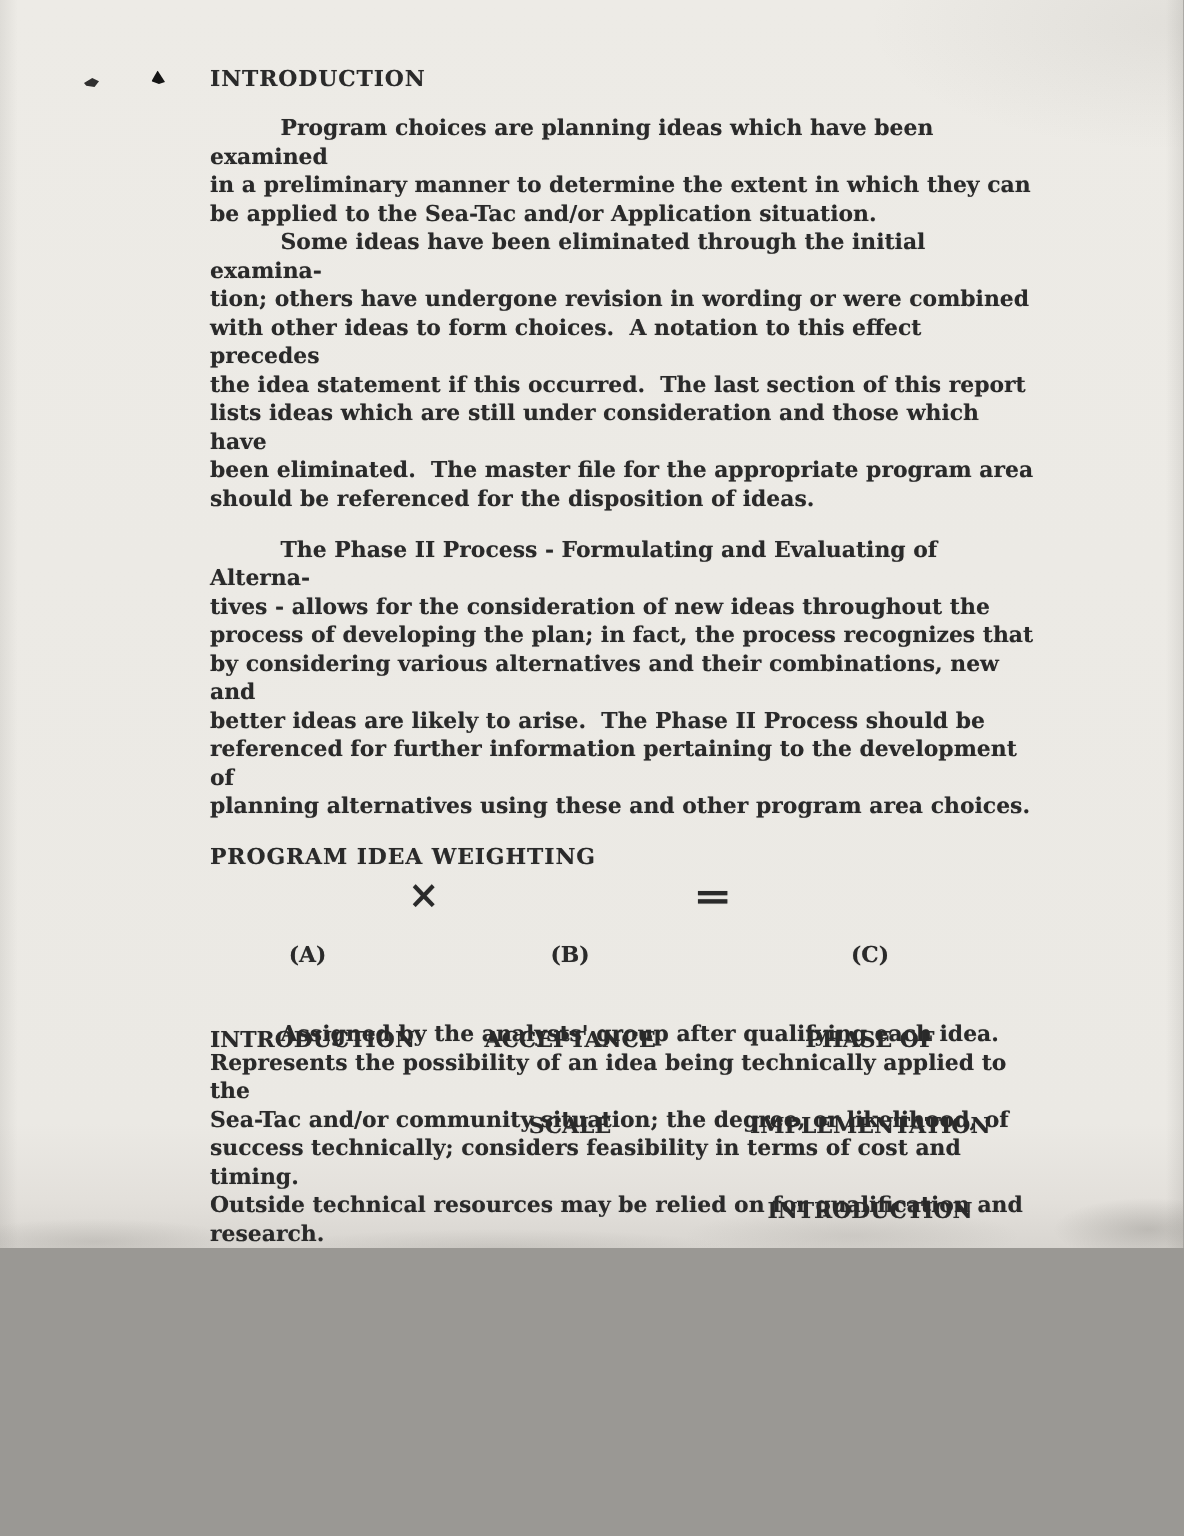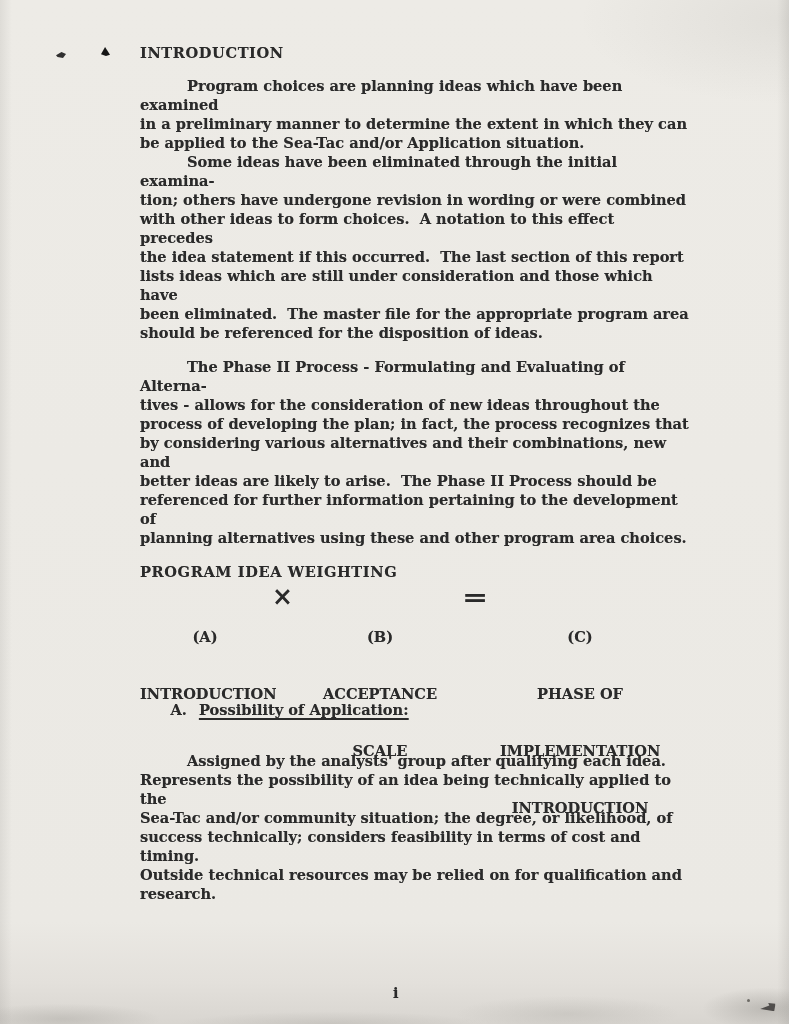--- a/index.html
+++ b/index.html
@@ -1,18 +1,18 @@
 <!DOCTYPE html>
 <html><head>
 <meta charset="utf-8">
 <style>
   html,body { margin:0; padding:0; background:#9a9894; }
   .page {
     position:relative;
-    width:789px; height:1024px;
+    width:789px; height:832px;
     margin:0 auto;
     overflow:hidden;
     color:#2a2a2a;
     font-family:"DejaVu Serif", serif;
     font-weight:700;
     font-size:14.6px;
     line-height:19px;
     background:
       radial-gradient(ellipse 140px 22px at 8% 99.5%, rgba(110,108,102,0.20), transparent 70%),
       radial-gradient(ellipse 220px 18px at 42% 100%, rgba(115,112,106,0.16), transparent 70%),
@@ -116,23 +116,20 @@
       <div class="f-op op-equals">=</div>
       <div class="fcol col-c">
         <div class="fl">(C)</div>
         <div class="fl">PHASE OF</div>
         <div class="fl">IMPLEMENTATION</div>
         <div class="fl">INTRODUCTION</div>
       </div>
     </div>
 
 
-    <div class="sec-a-head">
-      <span class="lbl">A.</span><span class="ul">Possibility of Application:</span>
-    </div>
     <p class="p indent" style="margin-top:13px;">Assigned by the analysts' group after qualifying each idea.
 Represents the possibility of an idea being technically applied to the
 Sea-Tac and/or community situation; the degree, or likelihood, of
 success technically; considers feasibility in terms of cost and timing.
 Outside technical resources may be relied on for qualification and
 research.</p>
 
   </div>
 
   <div class="pagenum">i</div>

